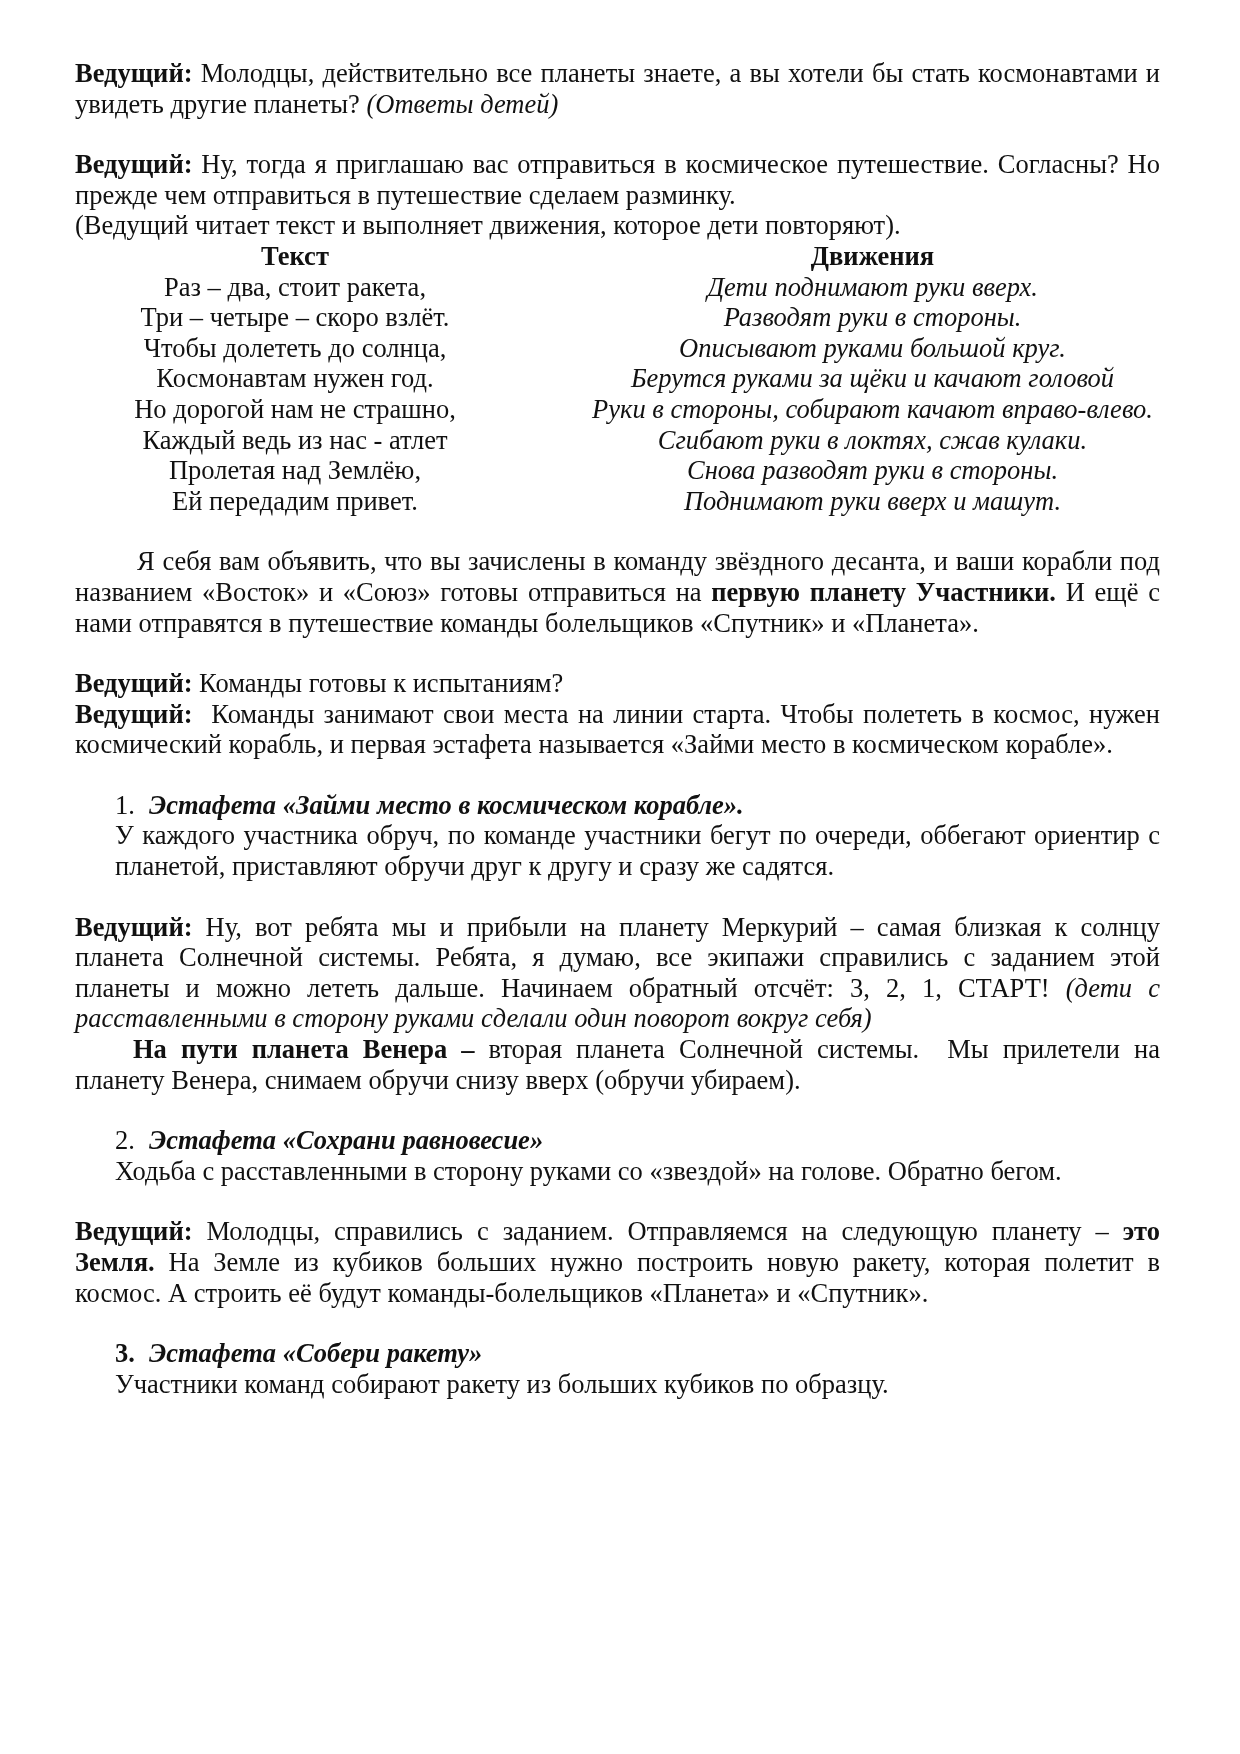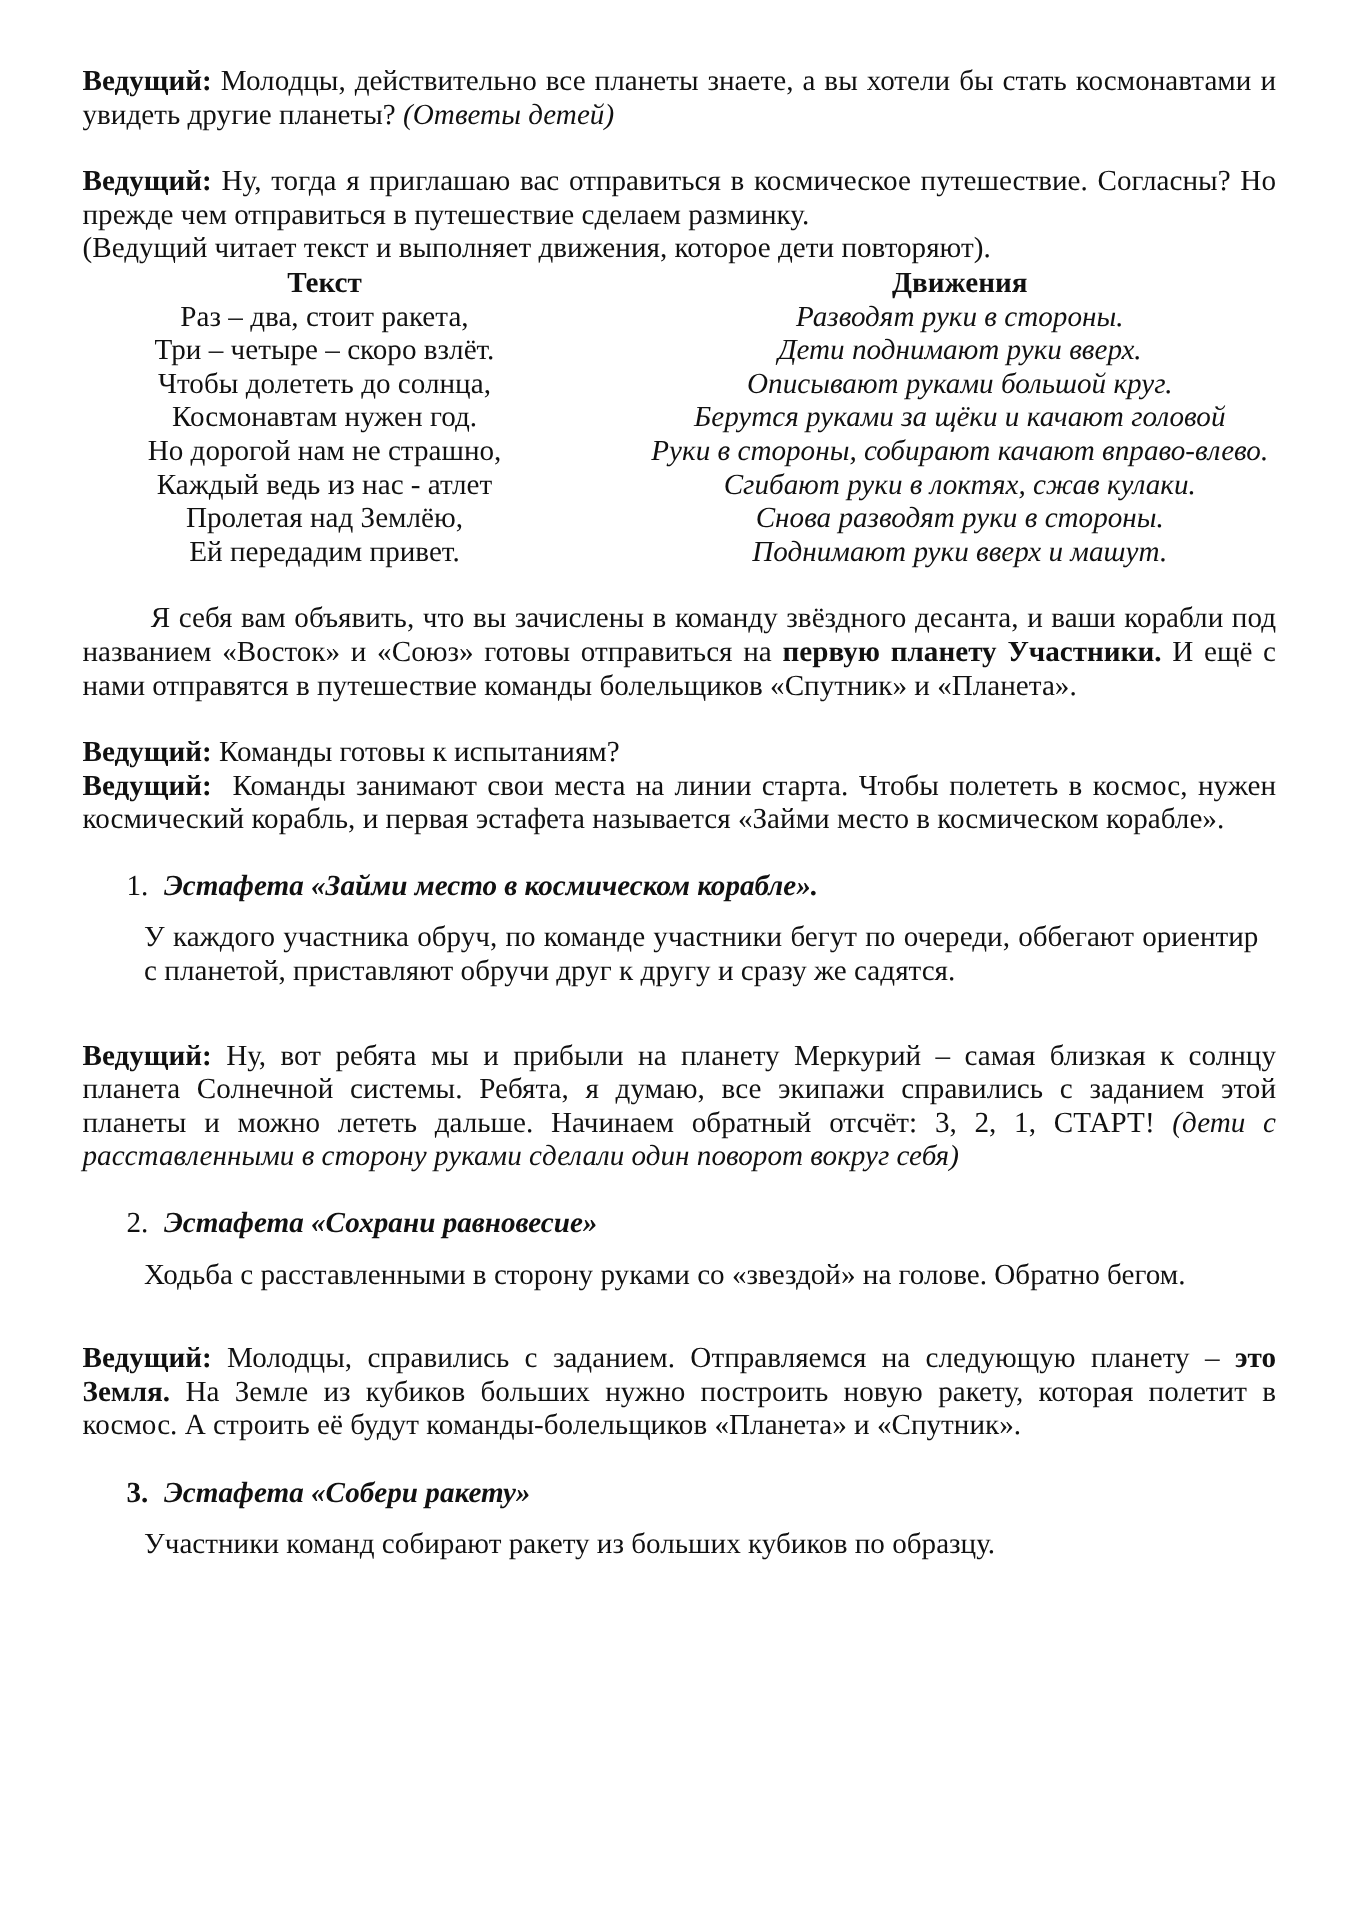--- a/index.html
+++ b/index.html
@@ -18,21 +18,21 @@
     .b { font-weight: bold; }
     .indent { text-indent: 62px; }
     .indent-sm { text-indent: 58px; }
     .poem { display: flex; width: 1085px; margin-top: 0; }
     .col-left { width: 440px; text-align: center; padding-left: 0; }
     .col-right { flex: 1; text-align: center; padding-left: 70px; }
     .col-head { font-weight: bold; }
     .relay { margin-left: 40px; }
     .relay-title { margin: 0; }
     .relay-title .num { display: inline-block; width: 34px; }
-    .relay-body { margin: 16px; text-align: justify; text-align-last: left; }
+    .relay-body { margin: 0; text-align: justify; text-align-last: left; }
   </style>
 </head>
 <body>
 
 <div class="page">
 
   <p class="p"><span class="speaker">Ведущий:</span><span> Молодцы, действительно все планеты знаете, а вы хотели бы стать космонавтами и увидеть другие планеты? </span><span class="it">(Ответы детей)</span></p>
 
   <div class="gap"></div>
 
@@ -46,22 +46,22 @@
         <div>Три – четыре – скоро взлёт.</div>
         <div>Чтобы долететь до солнца,</div>
         <div>Космонавтам нужен год.</div>
         <div>Но дорогой нам не страшно,</div>
         <div>Каждый ведь из нас - атлет</div>
         <div>Пролетая над Землёю,</div>
         <div>Ей передадим привет.</div>
       </div>
     <div class="col-right it" id="col-moves">
       <div class="col-head" style="font-style:normal">Движения</div>
-    <div>Разводят руки в стороны.</div>
-        <div>Дети поднимают руки вверх.</div>
+    <div>Дети поднимают руки вверх.</div>
+        <div>Разводят руки в стороны.</div>
         <div>Описывают руками большой круг.</div>
         <div>Берутся руками за щёки и качают головой</div>
         <div>Руки в стороны, собирают качают вправо-влево.</div>
         <div>Сгибают руки в локтях, сжав кулаки.</div>
         <div>Снова разводят руки в стороны.</div>
         <div>Поднимают руки вверх и машут.</div>
       </div>
   </div>
 
   <div class="gap"></div>
@@ -76,20 +76,21 @@
   <div class="gap"></div>
 
   <div class="relay">
     <p class="relay-title"><span class="num">1.</span><span class="it b">Эстафета «Займи место в космическом корабле».</span></p>
     <p class="relay-body">У каждого участника обруч, по команде участники бегут по очереди, оббегают ориентир с планетой, приставляют обручи друг к другу и сразу же садятся.</p>
   </div>
 
   <div class="gap"></div>
 
   <p class="p"><span class="speaker">Ведущий:</span><span> Ну, вот ребята мы и прибыли на планету Меркурий – самая близкая к солнцу планета Солнечной системы. Ребята, я думаю, все экипажи справились с заданием этой планеты и можно лететь дальше. Начинаем обратный отсчёт: 3, 2, 1, СТАРТ! </span><span class="it">(дети с расставленными в сторону руками сделали один поворот вокруг себя)</span></p>
+  <p class="p indent-sm"><span class="b">На пути планета Венера –</span><span style="white-space:pre-wrap"> вторая планета Солнечной системы.  Мы прилетели на планету Венера, снимаем обручи снизу вверх (обручи убираем).</span></p>
 
   <div class="gap"></div>
 
   <div class="relay">
     <p class="relay-title"><span class="num">2.</span><span class="it b">Эстафета «Сохрани равновесие»</span></p>
     <p class="relay-body">Ходьба с расставленными в сторону руками со «звездой» на голове. Обратно бегом.</p>
   </div>
 
   <div class="gap"></div>
 

